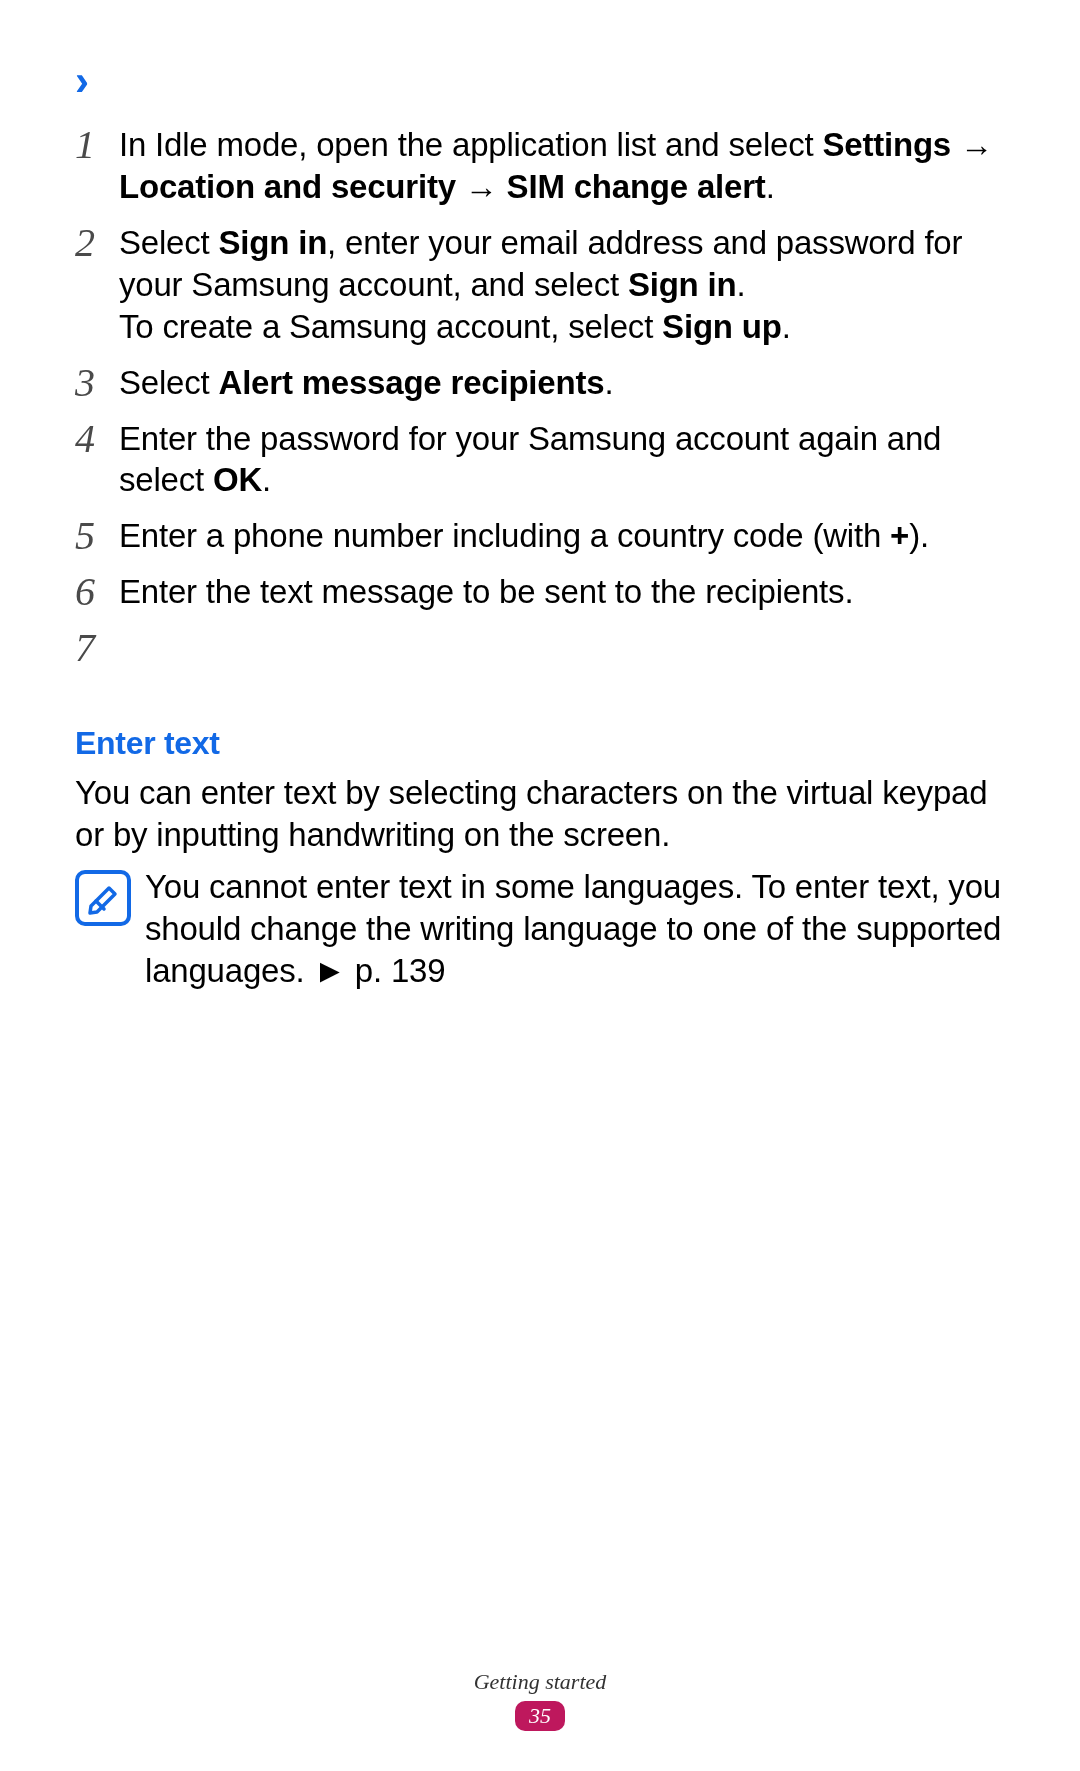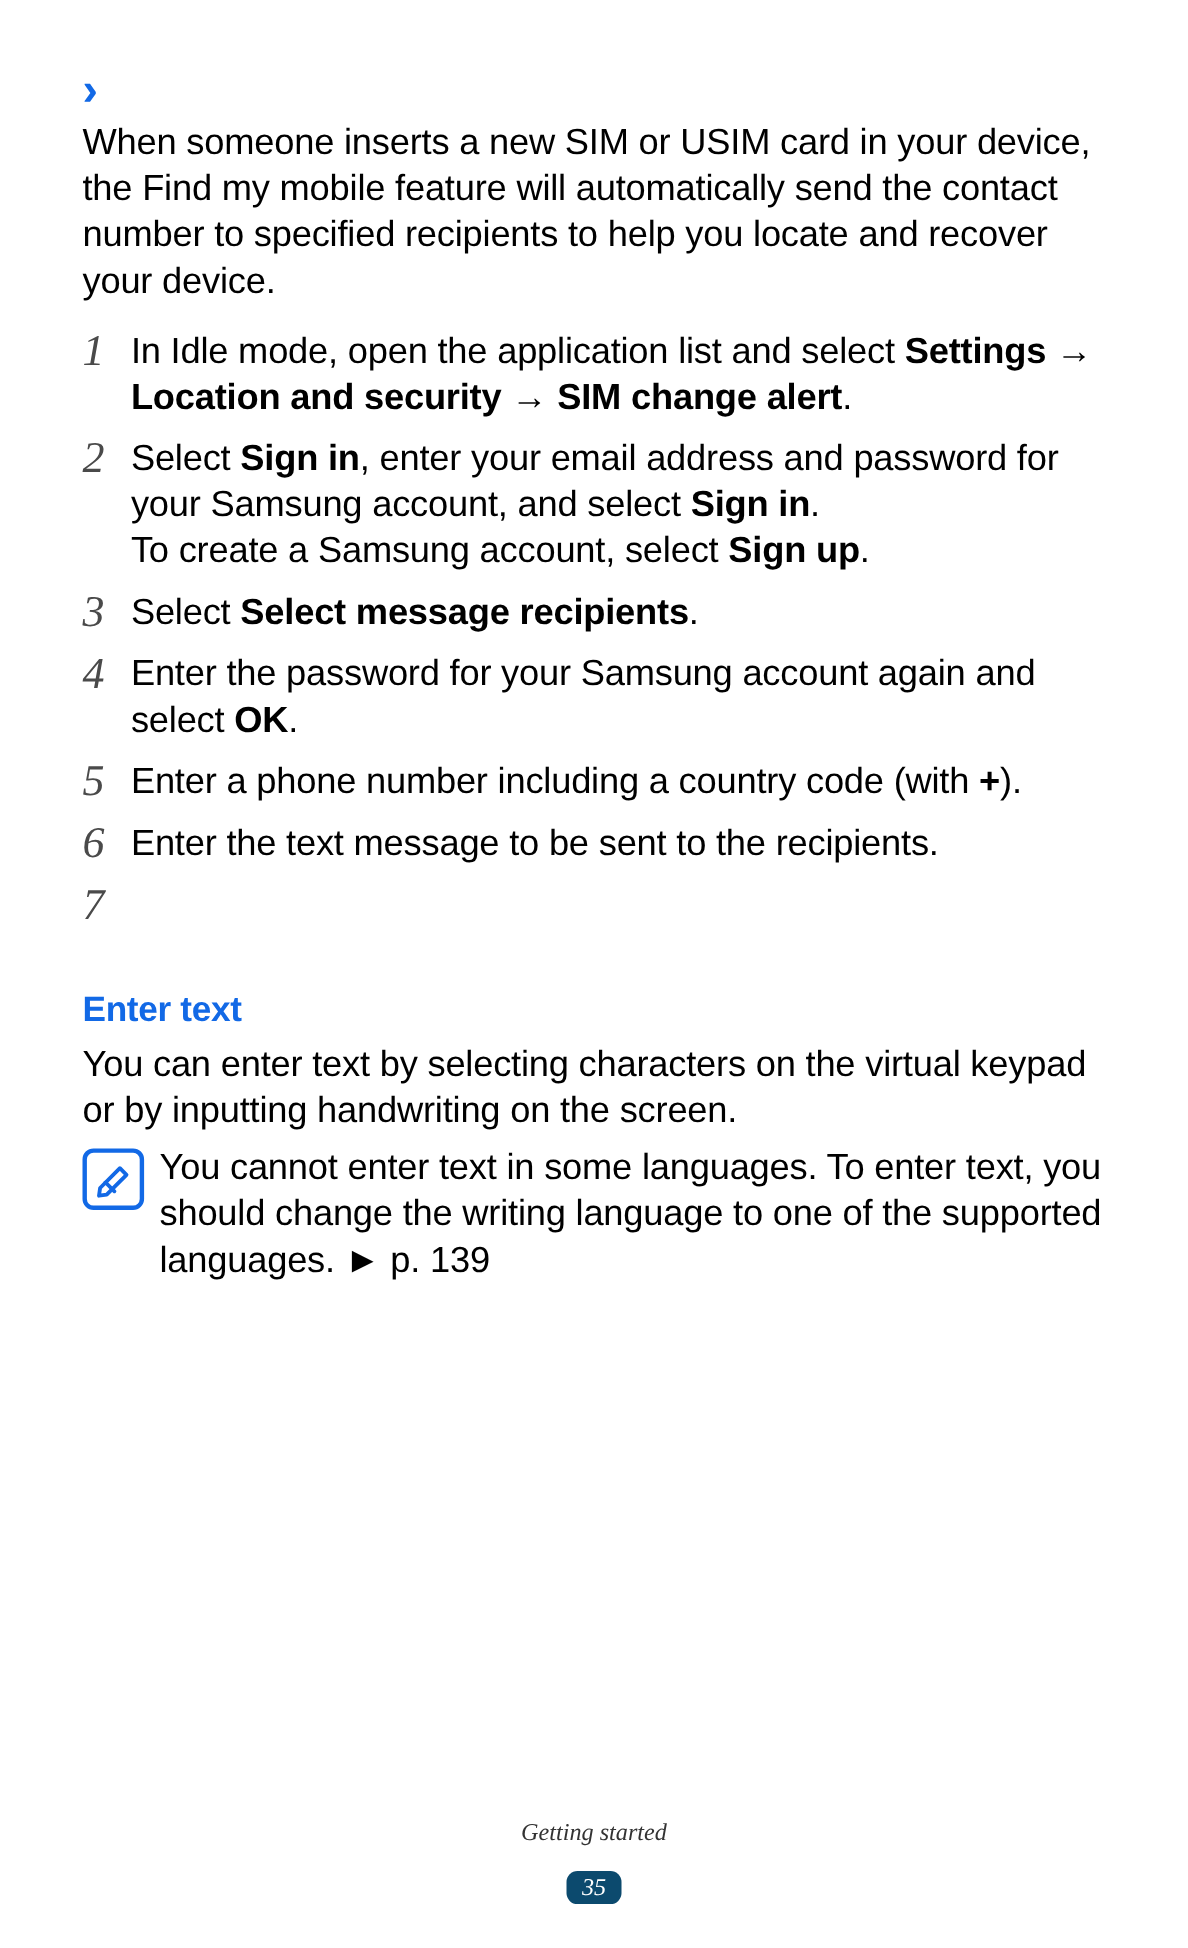--- a/index.html
+++ b/index.html
@@ -14,32 +14,31 @@
   .step-num { font-family: Georgia, "Times New Roman", serif; font-style: italic; font-size: 40px; color: #4a4a4a; width: 44px; flex-shrink: 0; line-height: 1.05; text-align: left; }
   .step-body { font-size: 33px; line-height: 1.27; letter-spacing: -0.2px; }
   .bold { font-weight: 700; }
   .section-head { font-size: 32px; font-weight: 700; color: #1269e6; margin-top: 56px; margin-bottom: 10px; letter-spacing: -0.3px; }
   .note { display: flex; align-items: flex-start; margin-top: 2px; }
   .note-icon { width: 56px; height: 56px; flex-shrink: 0; border: 4px solid #1269e6; border-radius: 10px; position: relative; margin-right: 14px; margin-top: 4px; }
   .note-icon svg { position: absolute; top: 50%; left: 50%; transform: translate(-50%, -50%); }
   .note-body { font-size: 33px; line-height: 1.27; letter-spacing: -0.2px; }
   .footer { position: absolute; bottom: 40px; left: 0; width: 1080px; text-align: center; }
   .footer-label { font-style: italic; font-size: 22px; color: #333; margin-bottom: 6px; font-family: Georgia, "Times New Roman", serif; }
-  .footer-badge { display: inline-block; background: #0c4a6e; color: #fff; font-size: 22px; border-radius: 10px; padding: 2px 14px; font-family: Georgia, "Times New Roman", serif; font-style: italic; margin-top: 16px; }
+  .footer-badge { display: inline-block; background: #be185d; color: #fff; font-size: 22px; border-radius: 10px; padding: 2px 14px; font-family: Georgia, "Times New Roman", serif; font-style: italic; }
 </style>
 </head>
 <body>
 
 <div class="page">
 
   <div class="sub-head">
     <span class="chev">›</span>
   </div>
 
-  <p class="para">When someone inserts a new SIM or USIM card in your device, the Find my mobile feature will automatically send the contact number to specified recipients to help you locate and recover your device.</p>
 
   <div class="steps">
 
     <div class="step">
       <div class="step-num">1</div>
       <div class="step-body">
         <span>In Idle mode, open the application list and select </span><span class="bold">Settings → Location and security → SIM change alert</span><span>.</span>
       </div>
     </div>
 
@@ -47,21 +46,21 @@
       <div class="step-num">2</div>
       <div class="step-body">
         <span>Select </span><span class="bold">Sign in</span><span>, enter your email address and password for your Samsung account, and select </span><span class="bold">Sign in</span><span>.</span><br>
         <span>To create a Samsung account, select </span><span class="bold">Sign up</span><span>.</span>
       </div>
     </div>
 
     <div class="step">
       <div class="step-num">3</div>
       <div class="step-body">
-        <span>Select </span><span class="bold">Select message recipients</span><span>.</span>
+        <span>Select </span><span class="bold">Alert message recipients</span><span>.</span>
       </div>
     </div>
 
     <div class="step">
       <div class="step-num">4</div>
       <div class="step-body">
         <span>Enter the password for your Samsung account again and select </span><span class="bold">OK</span><span>.</span>
       </div>
     </div>
 

